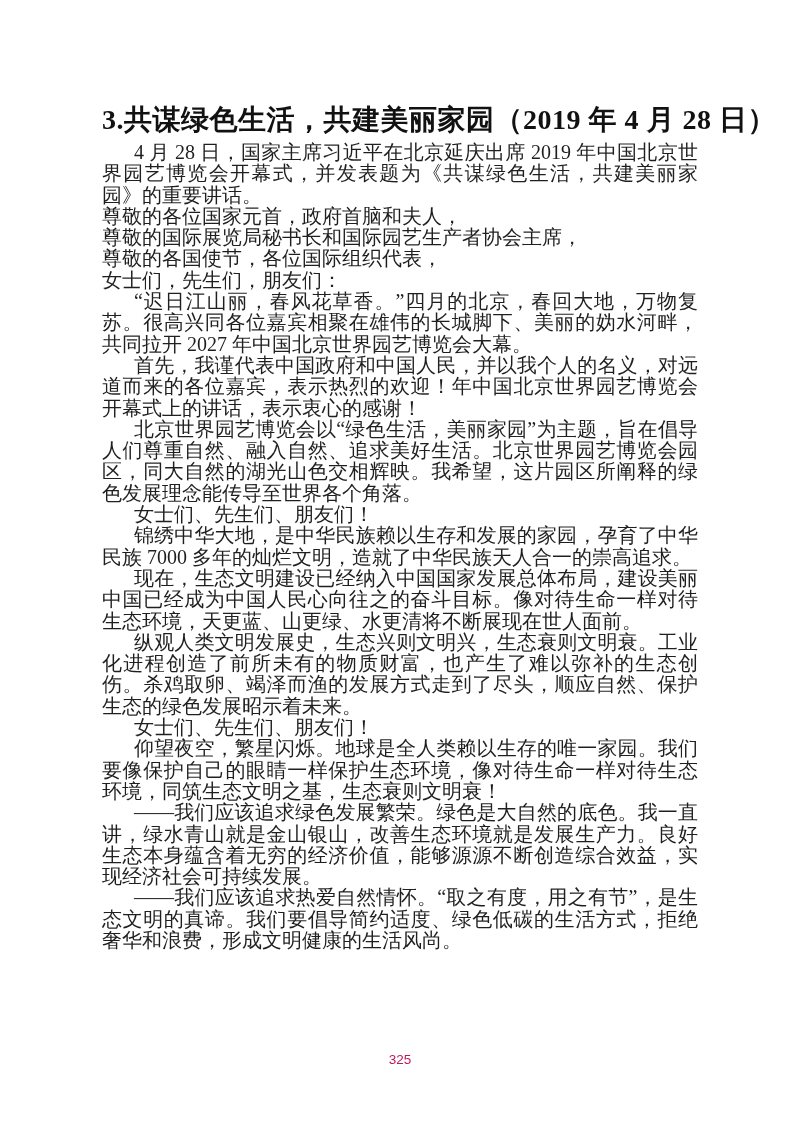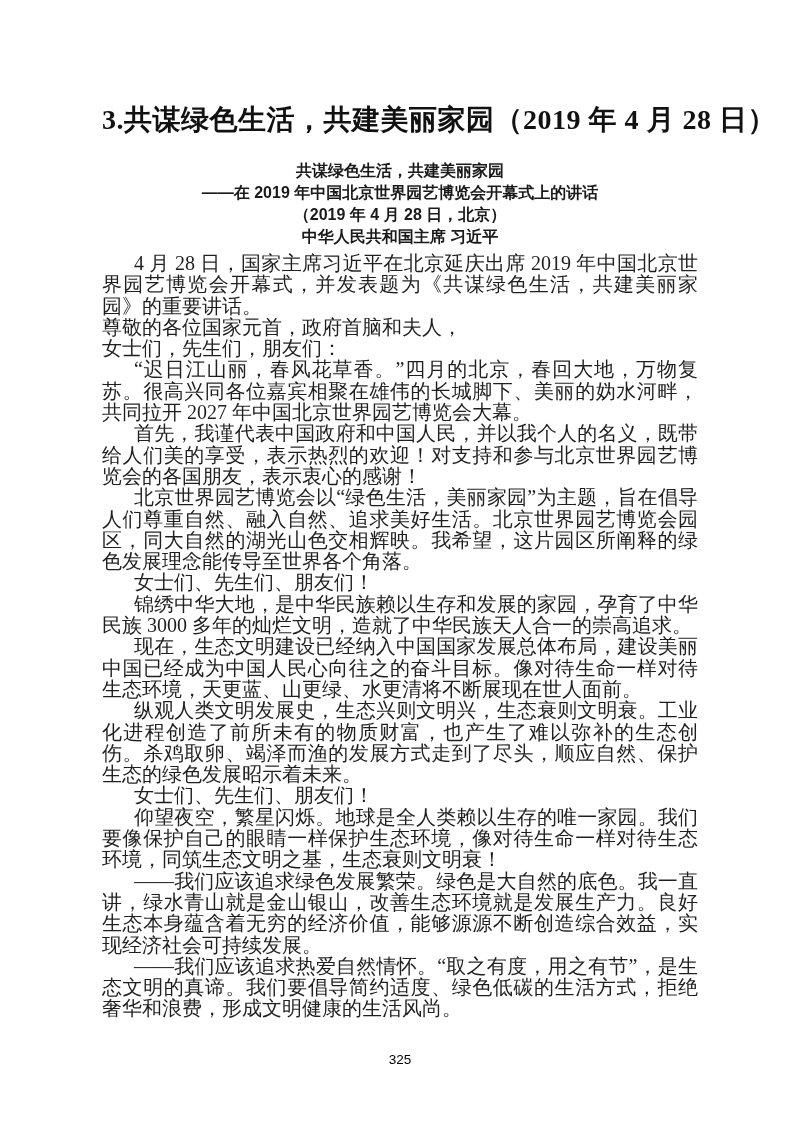--- a/index.html
+++ b/index.html
@@ -56,48 +56,44 @@
   .body-text p.indent {
     text-indent: 32px;
   }
   .page-number {
     position: absolute;
     left: 0;
     right: 0;
     bottom: 66px;
     text-align: center;
     font-size: 13.5px;
-    color: #000000;
+    color: #be185d;
     font-family: "Liberation Sans", "DejaVu Sans", sans-serif;
   }
 </style>
 </head>
 <body>
 
 <div class="page">
 
   <h1 class="doc-title">3.共谋绿色生活，共建美丽家园（2019 年 4 月 28 日）</h1>
 
-  <div class="subtitle">
-    <div>共谋绿色生活，共建美丽家园</div>
-    <div>——在 2019 年中国北京世界园艺博览会开幕式上的讲话</div>
-    <div>（2019 年 4 月 28 日，北京）</div>
-    <div>中华人民共和国主席 习近平</div>
-  </div>
 
   <div class="body-text">
 
   <p class="indent">4 月 28 日，国家主席习近平在北京延庆出席 2019 年中国北京世界园艺博览会开幕式，并发表题为《共谋绿色生活，共建美丽家园》的重要讲话。</p>
       <p>尊敬的各位国家元首，政府首脑和夫人，</p>
+      <p>尊敬的国际展览局秘书长和国际园艺生产者协会主席，</p>
+      <p>尊敬的各国使节，各位国际组织代表，</p>
       <p>女士们，先生们，朋友们：</p>
       <p class="indent">“迟日江山丽，春风花草香。”四月的北京，春回大地，万物复苏。很高兴同各位嘉宾相聚在雄伟的长城脚下、美丽的妫水河畔，共同拉开 2027 年中国北京世界园艺博览会大幕。</p>
-      <p class="indent">首先，我谨代表中国政府和中国人民，并以我个人的名义，既带给人们美的享受，表示热烈的欢迎！对支持和参与北京世界园艺博览会的各国朋友，表示衷心的感谢！</p>
+      <p class="indent">首先，我谨代表中国政府和中国人民，并以我个人的名义，对远道而来的各位嘉宾，表示热烈的欢迎！年中国北京世界园艺博览会开幕式上的讲话，表示衷心的感谢！</p>
       <p class="indent">北京世界园艺博览会以“绿色生活，美丽家园”为主题，旨在倡导人们尊重自然、融入自然、追求美好生活。北京世界园艺博览会园区，同大自然的湖光山色交相辉映。我希望，这片园区所阐释的绿色发展理念能传导至世界各个角落。</p>
       <p class="indent">女士们、先生们、朋友们！</p>
-      <p class="indent">锦绣中华大地，是中华民族赖以生存和发展的家园，孕育了中华民族 3000 多年的灿烂文明，造就了中华民族天人合一的崇高追求。</p>
+      <p class="indent">锦绣中华大地，是中华民族赖以生存和发展的家园，孕育了中华民族 7000 多年的灿烂文明，造就了中华民族天人合一的崇高追求。</p>
       <p class="indent">现在，生态文明建设已经纳入中国国家发展总体布局，建设美丽中国已经成为中国人民心向往之的奋斗目标。像对待生命一样对待生态环境，天更蓝、山更绿、水更清将不断展现在世人面前。</p>
       <p class="indent">纵观人类文明发展史，生态兴则文明兴，生态衰则文明衰。工业化进程创造了前所未有的物质财富，也产生了难以弥补的生态创伤。杀鸡取卵、竭泽而渔的发展方式走到了尽头，顺应自然、保护生态的绿色发展昭示着未来。</p>
       <p class="indent">女士们、先生们、朋友们！</p>
       <p class="indent">仰望夜空，繁星闪烁。地球是全人类赖以生存的唯一家园。我们要像保护自己的眼睛一样保护生态环境，像对待生命一样对待生态环境，同筑生态文明之基，生态衰则文明衰！</p>
       <p class="indent">——我们应该追求绿色发展繁荣。绿色是大自然的底色。我一直讲，绿水青山就是金山银山，改善生态环境就是发展生产力。良好生态本身蕴含着无穷的经济价值，能够源源不断创造综合效益，实现经济社会可持续发展。</p>
       <p class="indent">——我们应该追求热爱自然情怀。“取之有度，用之有节”，是生态文明的真谛。我们要倡导简约适度、绿色低碳的生活方式，拒绝奢华和浪费，形成文明健康的生活风尚。</p>
     </div>
 
   <div class="page-number">325</div>
 

